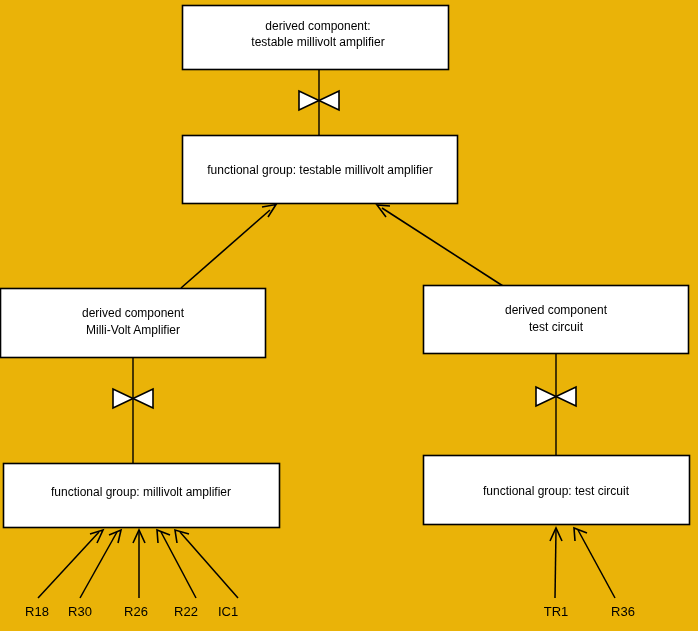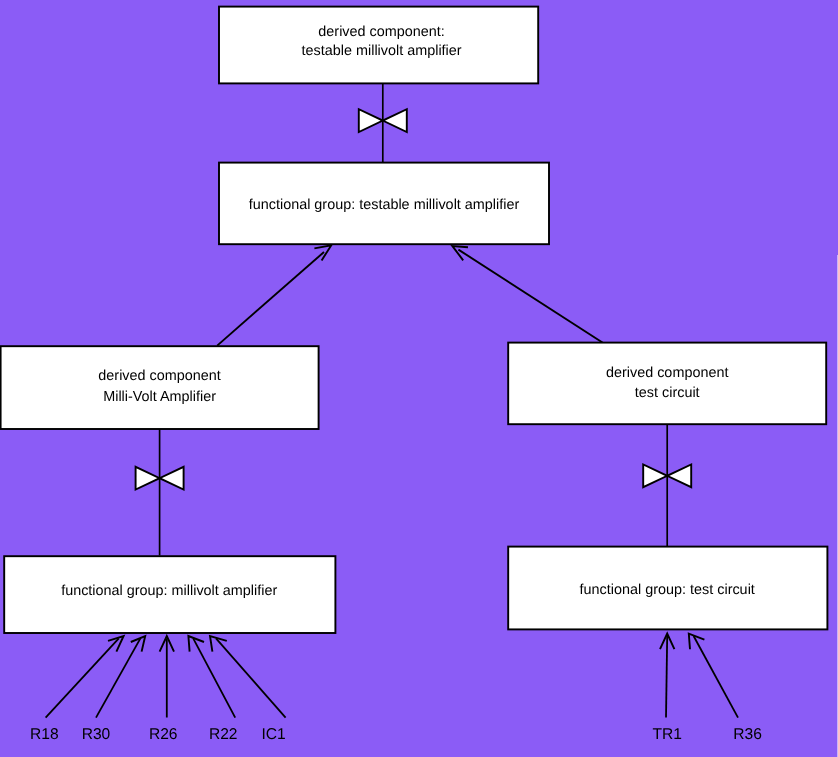--- a/index.html
+++ b/index.html
@@ -8,21 +8,21 @@
     padding: 0;
     background: #ffffff;
   }
   body {
     font-family: "Liberation Sans", sans-serif;
   }
   #diagram-root {
     position: relative;
     width: 698px;
     height: 631px;
-    background: #8b5cf6;
+    background: #eab308;
     overflow: hidden;
   }
   svg#diagram-canvas {
     display: block;
     width: 698px;
     height: 631px;
   }
   .node-box {
     fill: #ffffff;
     stroke: #000000;

